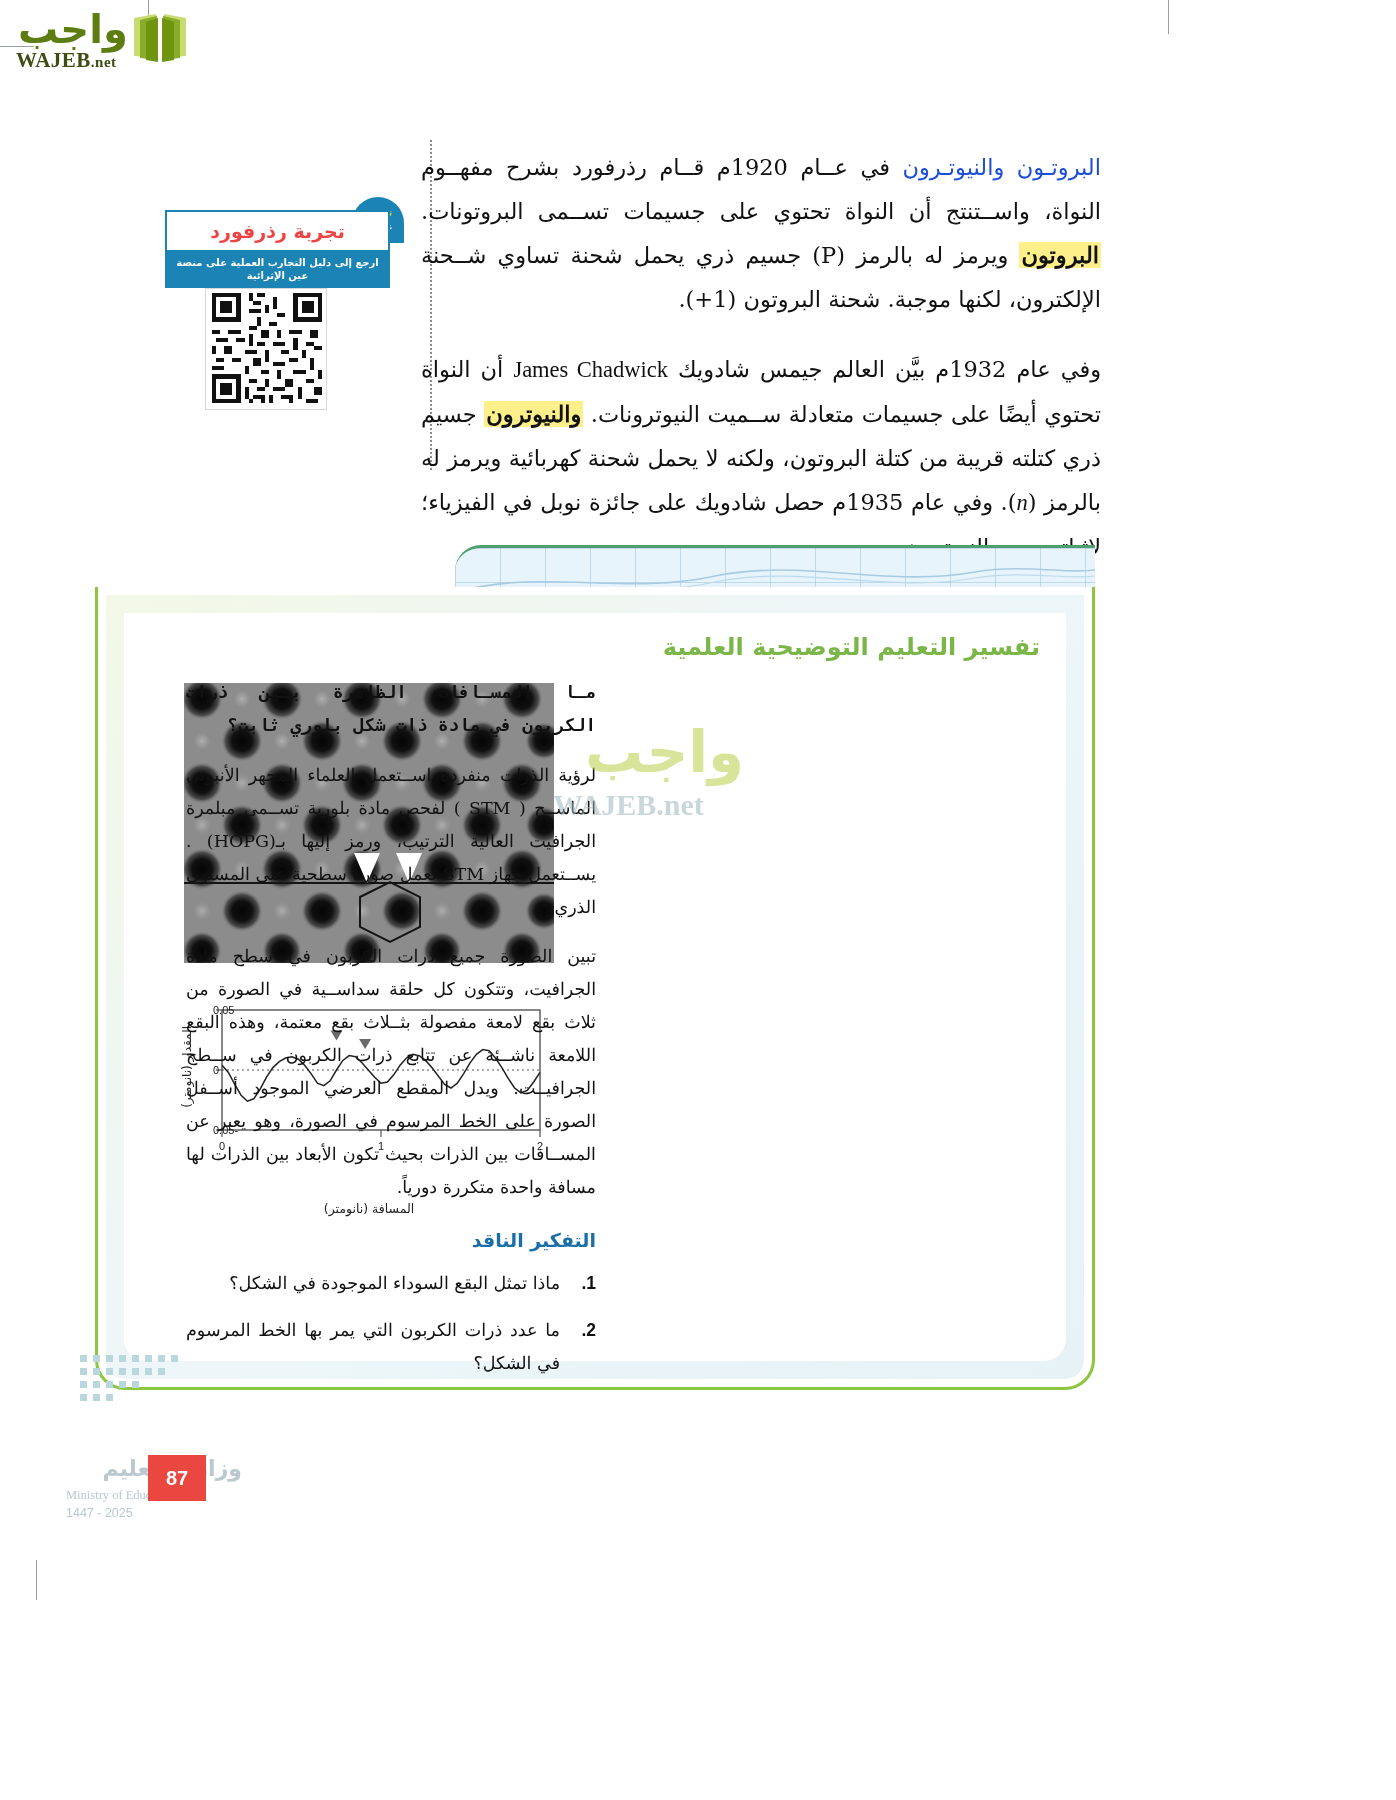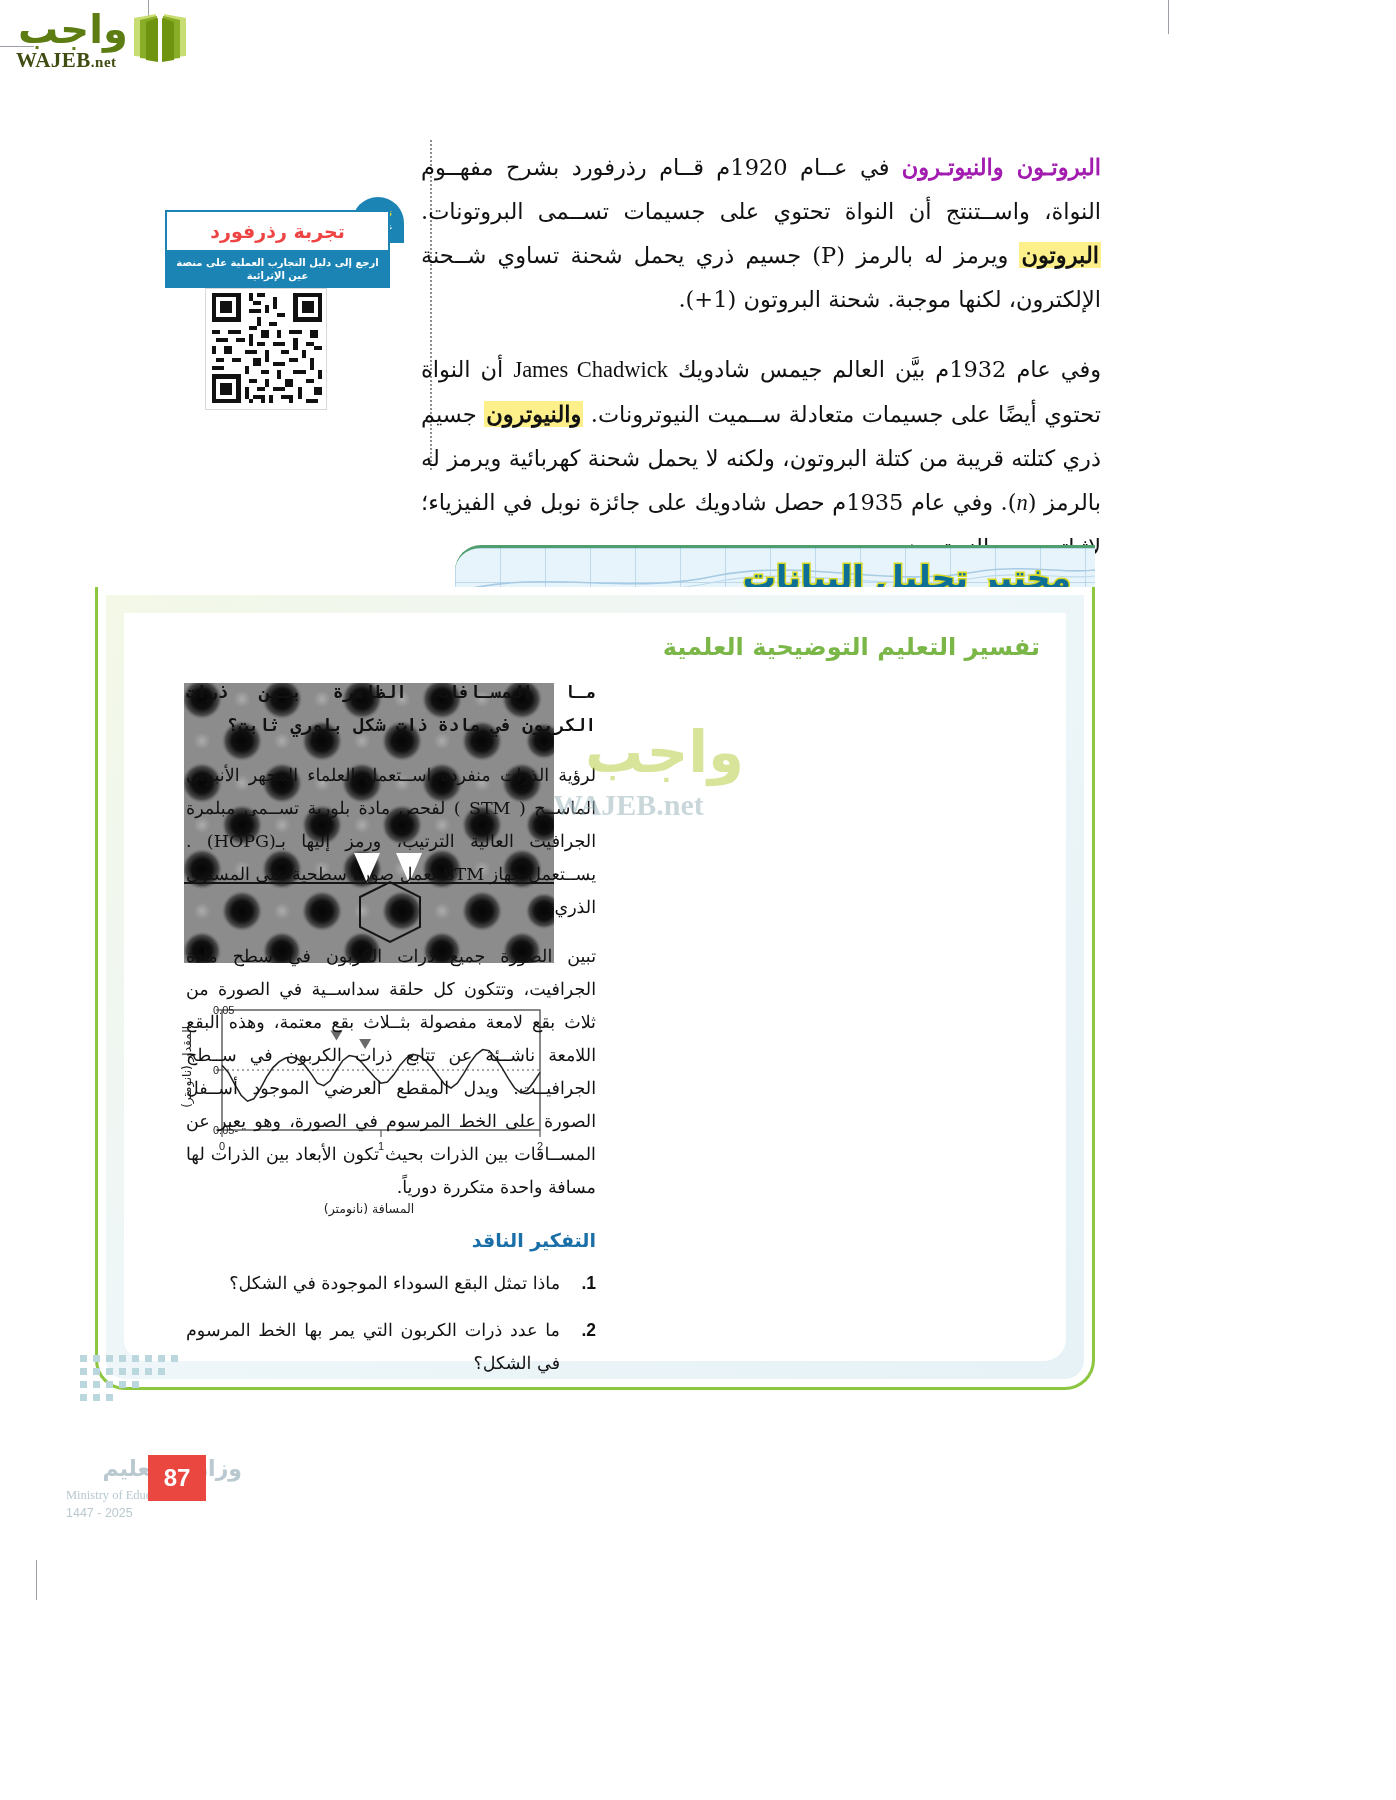--- a/index.html
+++ b/index.html
@@ -27,21 +27,21 @@
   .crop{position:absolute;background:#9aa0a6;}
 
   
   #toptext{
     right:295px;top:145px;width:680px;
     direction:rtl;text-align:justify;
     font-family:"DejaVu Serif","Liberation Serif",serif;
     font-size:22.5px;line-height:44px;color:#111;
   }
   #toptext p{margin:0 0 26px 0;}
-  .kw-red{color:#a21caf;font-weight:bold;}
+  .kw-red{color:#1d4ed8;font-weight:normal;}
   .kw-hl{background:#fdf08a;font-weight:bold;color:#111;padding:0 2px;}
   .lat{font-family:"Liberation Serif",serif;}
   .ital{font-style:italic;font-family:"Liberation Serif",serif;}
 
   
   #dotrule{
     left:430px;top:140px;width:0;height:330px;
     border-left:2px dotted #8d8d8d;
   }
 
@@ -144,21 +144,21 @@
   #wm{left:545px;top:700px;width:260px;height:180px;opacity:.55;pointer-events:none;}
   #wm .wm-ar{position:absolute;left:40px;top:18px;font-size:58px;font-weight:bold;color:#b8cf46;}
   #wm .wm-en{position:absolute;left:8px;top:88px;font-size:30px;font-weight:bold;color:#9db8bf;font-family:"Liberation Serif",serif;}
 
   
   #dots{position:absolute;left:80px;top:1355px;width:130px;height:46px;}
 
   
   #pagenum{
     left:148px;top:1455px;width:58px;height:46px;background:#e9473f;
-    color:#fff;font-size:24px;font-weight:bold;text-align:center;line-height:46px;
+    color:#fff;font-size:20px;font-weight:bold;text-align:center;line-height:46px;
     font-family:"Liberation Sans",sans-serif;
   }
   #moe{left:62px;top:1452px;width:180px;height:72px;}
   #moe .ar{position:absolute;right:0;top:4px;font-size:22px;color:#b9c9cf;font-weight:bold;direction:rtl;}
   #moe .en{position:absolute;left:4px;top:36px;font-size:12.5px;color:#b9c9cf;font-family:"Liberation Serif",serif;}
   #moe .yr{position:absolute;left:4px;top:54px;font-size:12.5px;color:#b9c9cf;font-family:"Liberation Sans",sans-serif;}
 </style>
 </head>
 <body>
 
@@ -282,21 +282,20 @@
 </div>
 
 <div id="labpanel" class="abs">
 
   <div id="labHeader">
     <div class="grid"></div>
     <svg class="wave" viewBox="0 0 640 40" preserveAspectRatio="none">
       <path d="M0,30 C90,6 170,34 260,14 C350,-4 430,26 520,10 C570,2 610,12 640,8" fill="none" stroke="#a8cbe4" stroke-width="1.6"></path>
       <path d="M0,36 C90,14 170,40 260,20 C350,2 430,32 520,16 C570,8 610,18 640,14" fill="none" stroke="#bcd9ec" stroke-width="1.2"></path>
     </svg>
-    <div id="labTitle">مختبر تحليل البيانات</div>
   </div>
 
   <div id="labBody">
     <div id="labInner">
 
       <div id="labSub">تفسير التعليم التوضيحية العلمية</div>
 
       <div id="stmImg">
         <svg width="370" height="280" viewBox="0 0 370 280">
           <defs>

